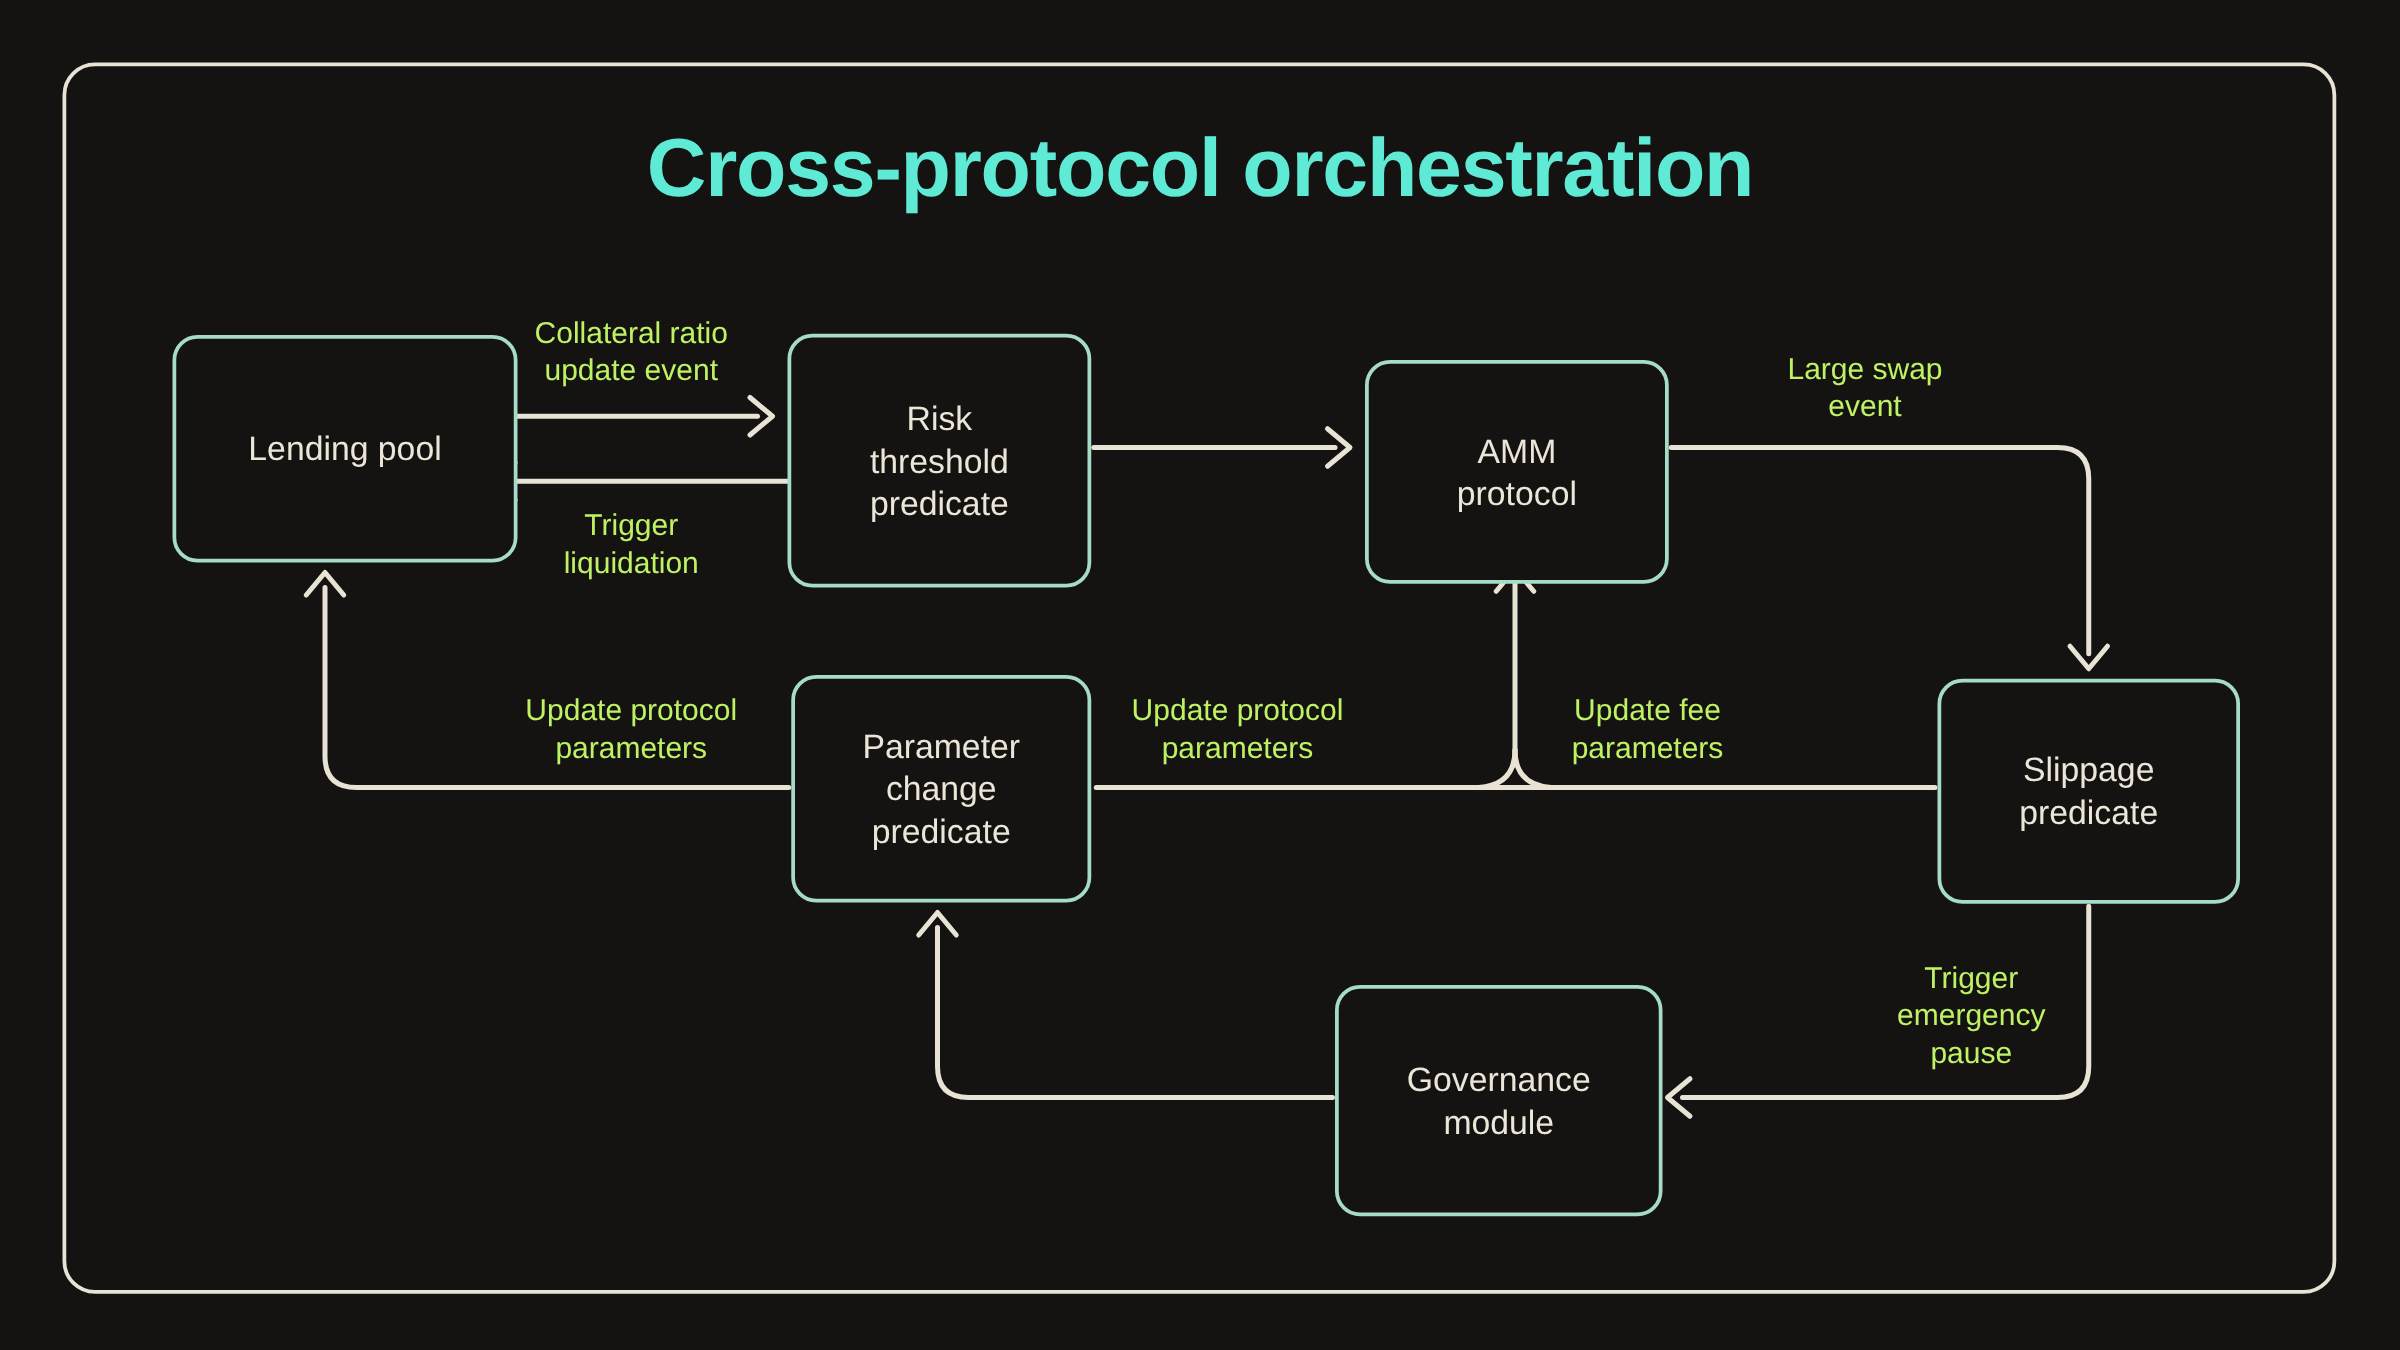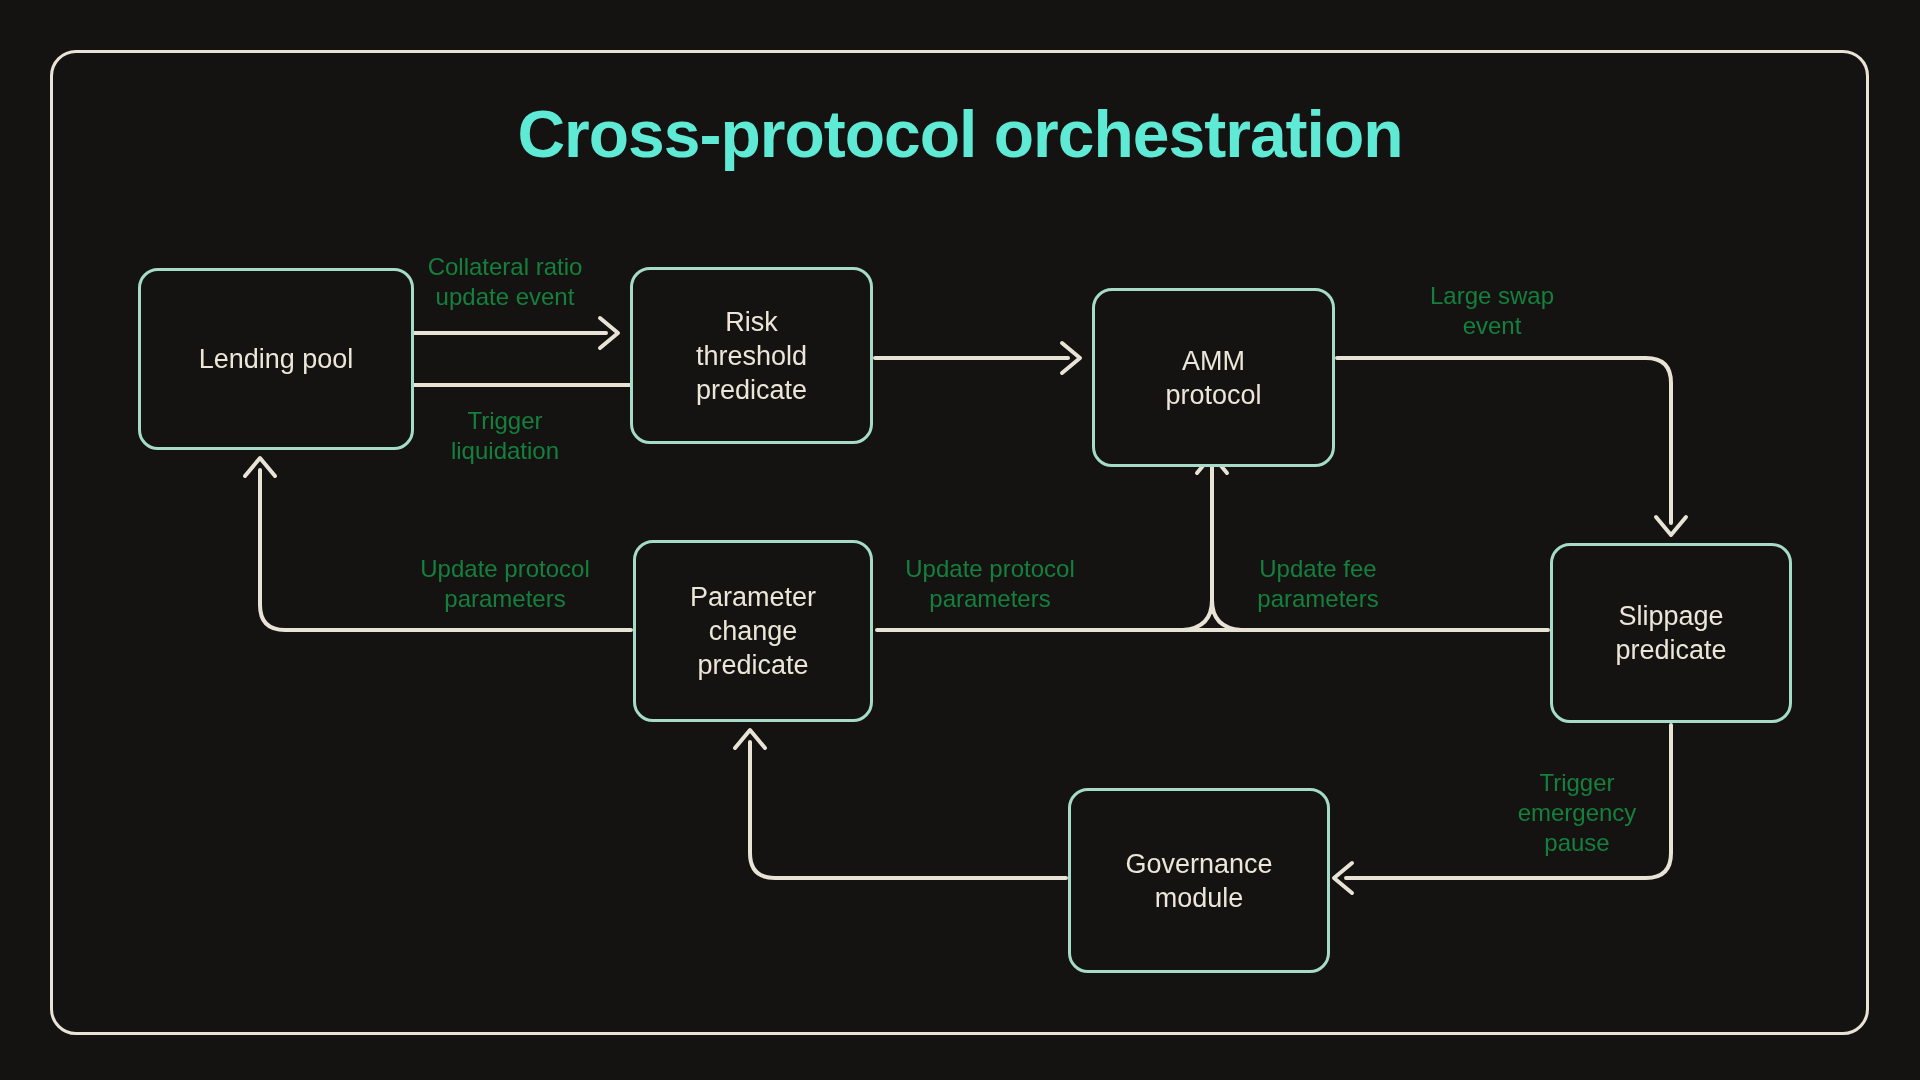--- a/index.html
+++ b/index.html
@@ -65,21 +65,21 @@
     text-align: center;
     color: #ece6d9;
     font-size: 27px;
     line-height: 34px;
     white-space: pre-line;
   }
   .edge-label {
     position: absolute;
     transform: translateX(-50%);
     text-align: center;
-    color: #15803d;
+    color: #bef264;
     font-size: 24px;
     line-height: 30px;
     white-space: pre-line;
   }
 </style>
 </head>
 <body>
 
 <div class="canvas">
 
@@ -130,21 +130,21 @@
     <g>
       <path d="M 1671 725 V 853 Q 1671 878 1646 878 H 1346"></path>
       <path d="M 1352 863 L 1334 878 L 1352 893"></path>
     </g>
   </svg>
 
   <div class="node" style="left:138px; top:268px; width:276px; height:182px;justify-content:center;">
     <span>Lending pool</span>
   </div>
 
-  <div class="node" style="left:630px; top:267px; width:243px; height:177px;">
+  <div class="node" style="left:630px; top:267px; width:243px; height:203px;">
     <span>Risk
 threshold
 predicate</span>
   </div>
 
   <div class="node" style="left:1092px; top:268px; width:243px; height:179px;margin-top:20px;">
     <span>AMM
 protocol</span>
   </div>
 

